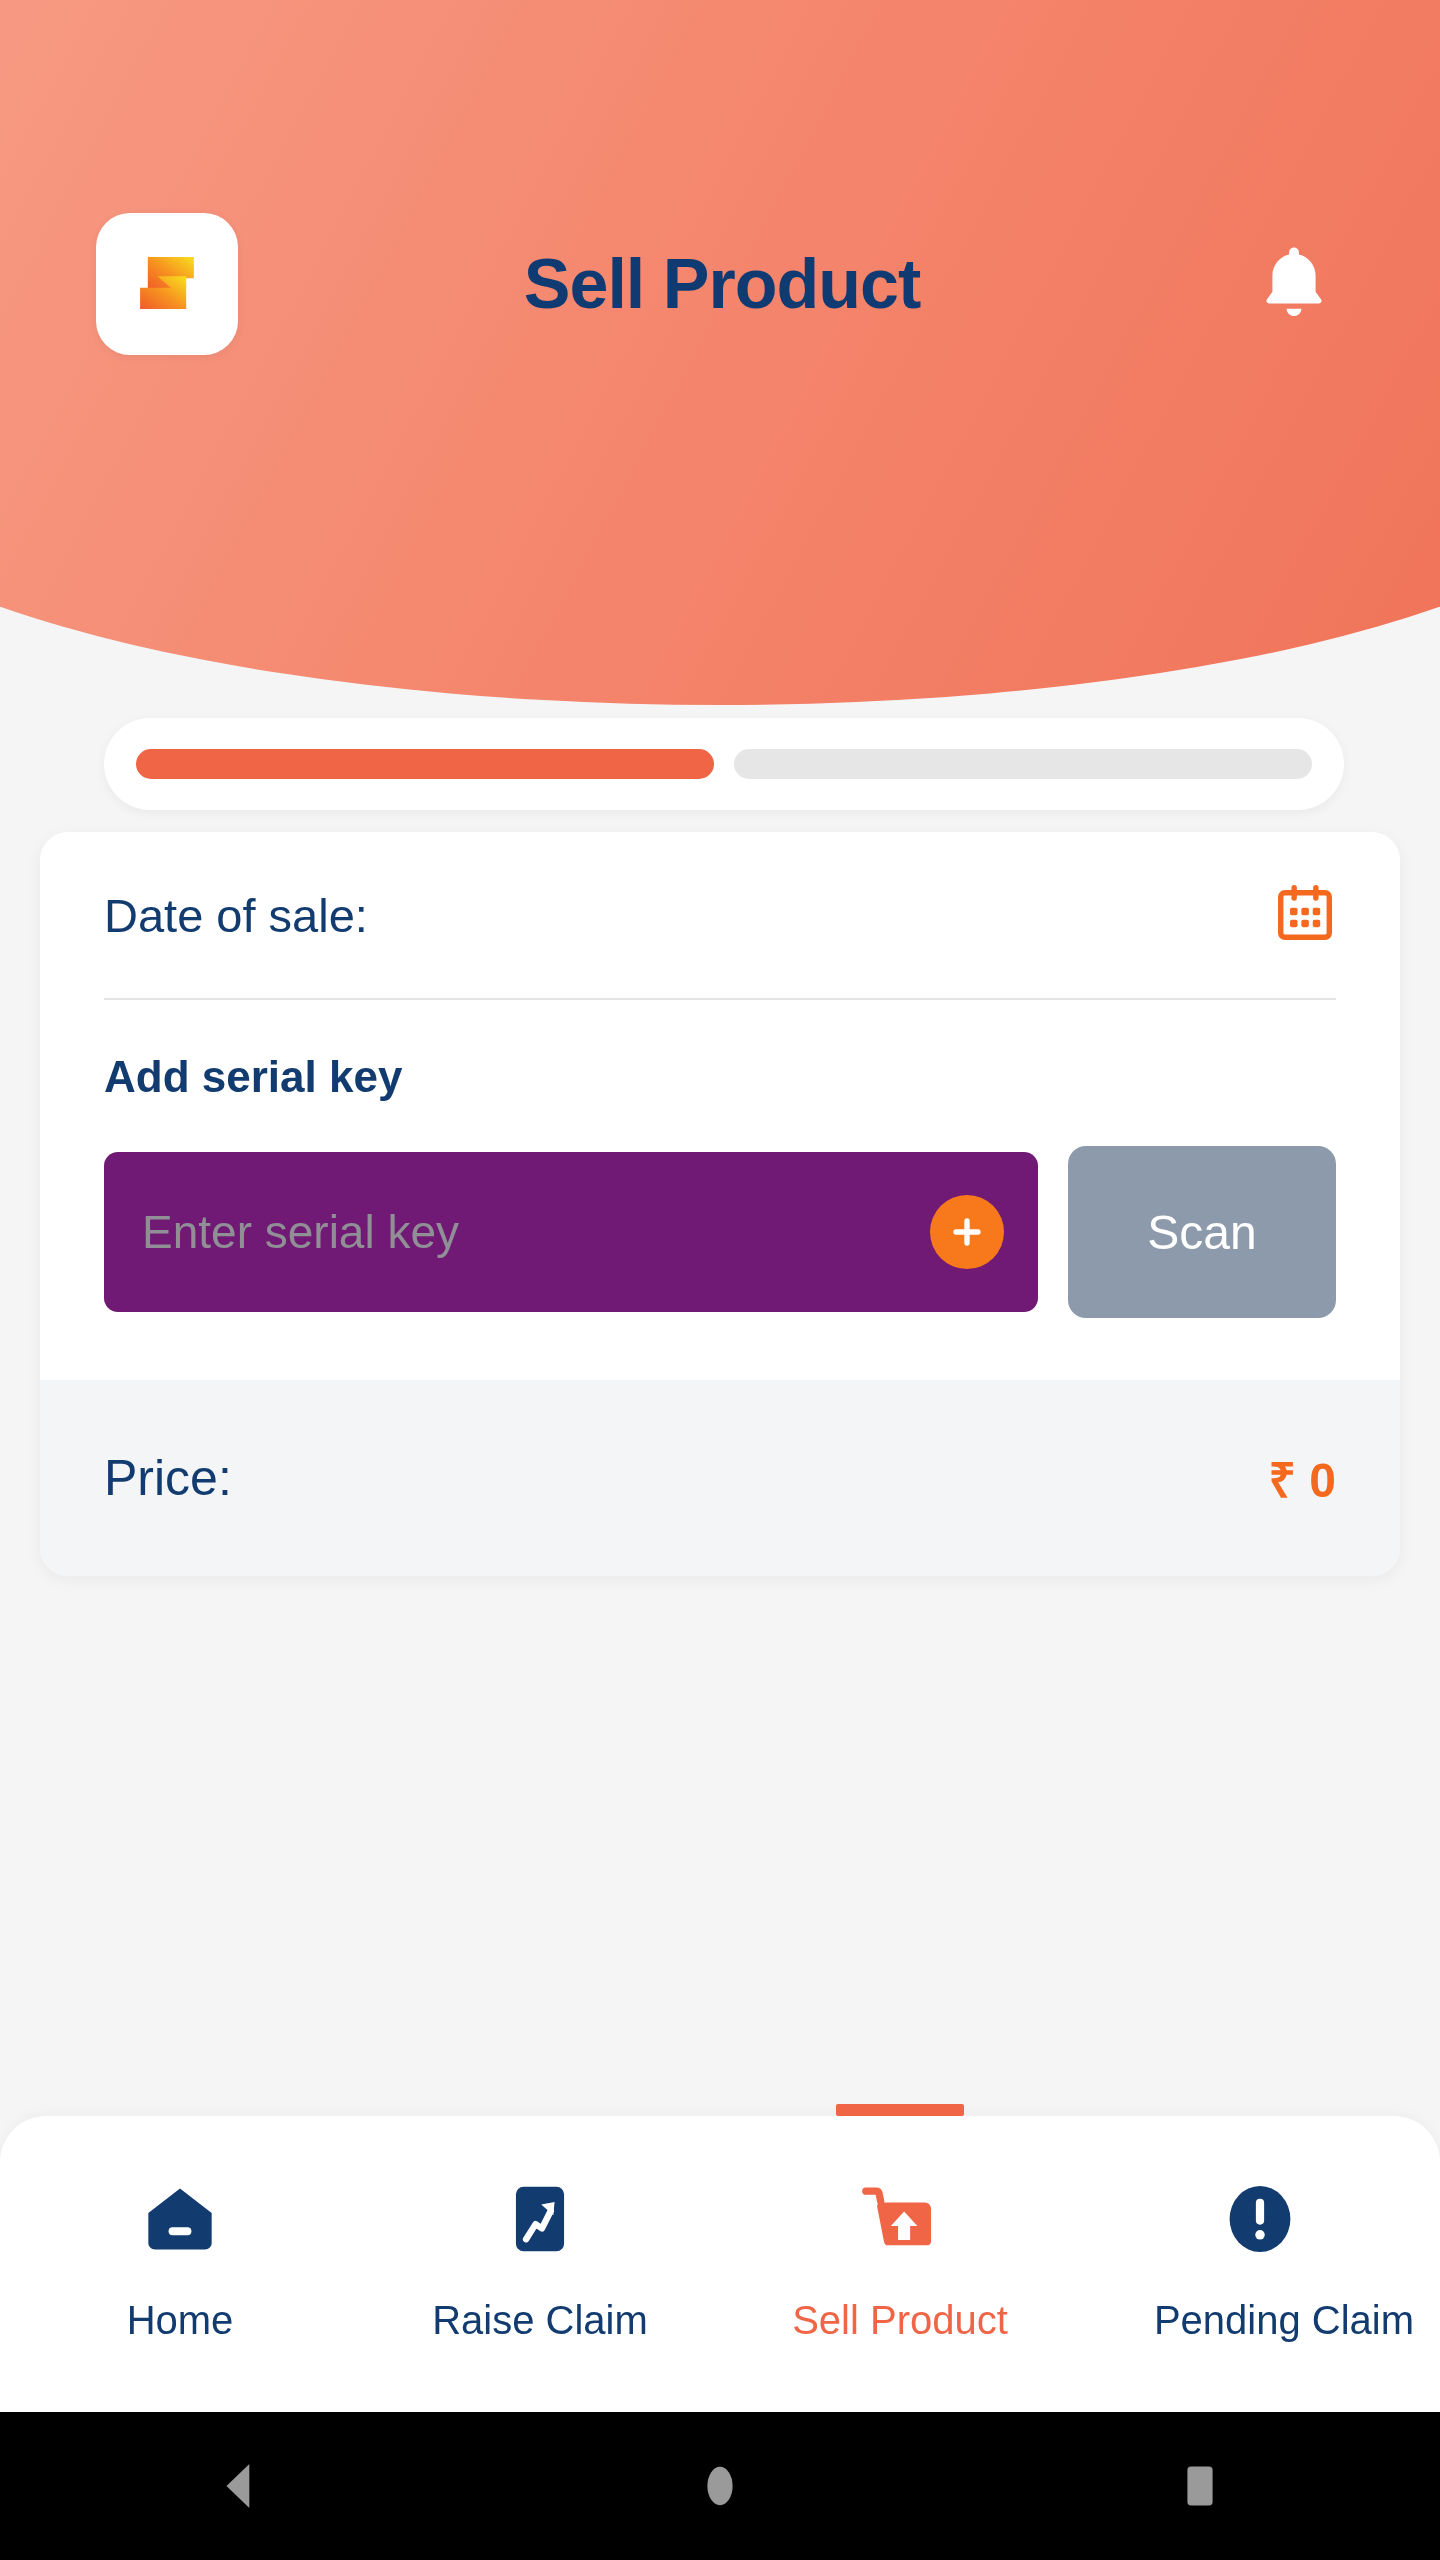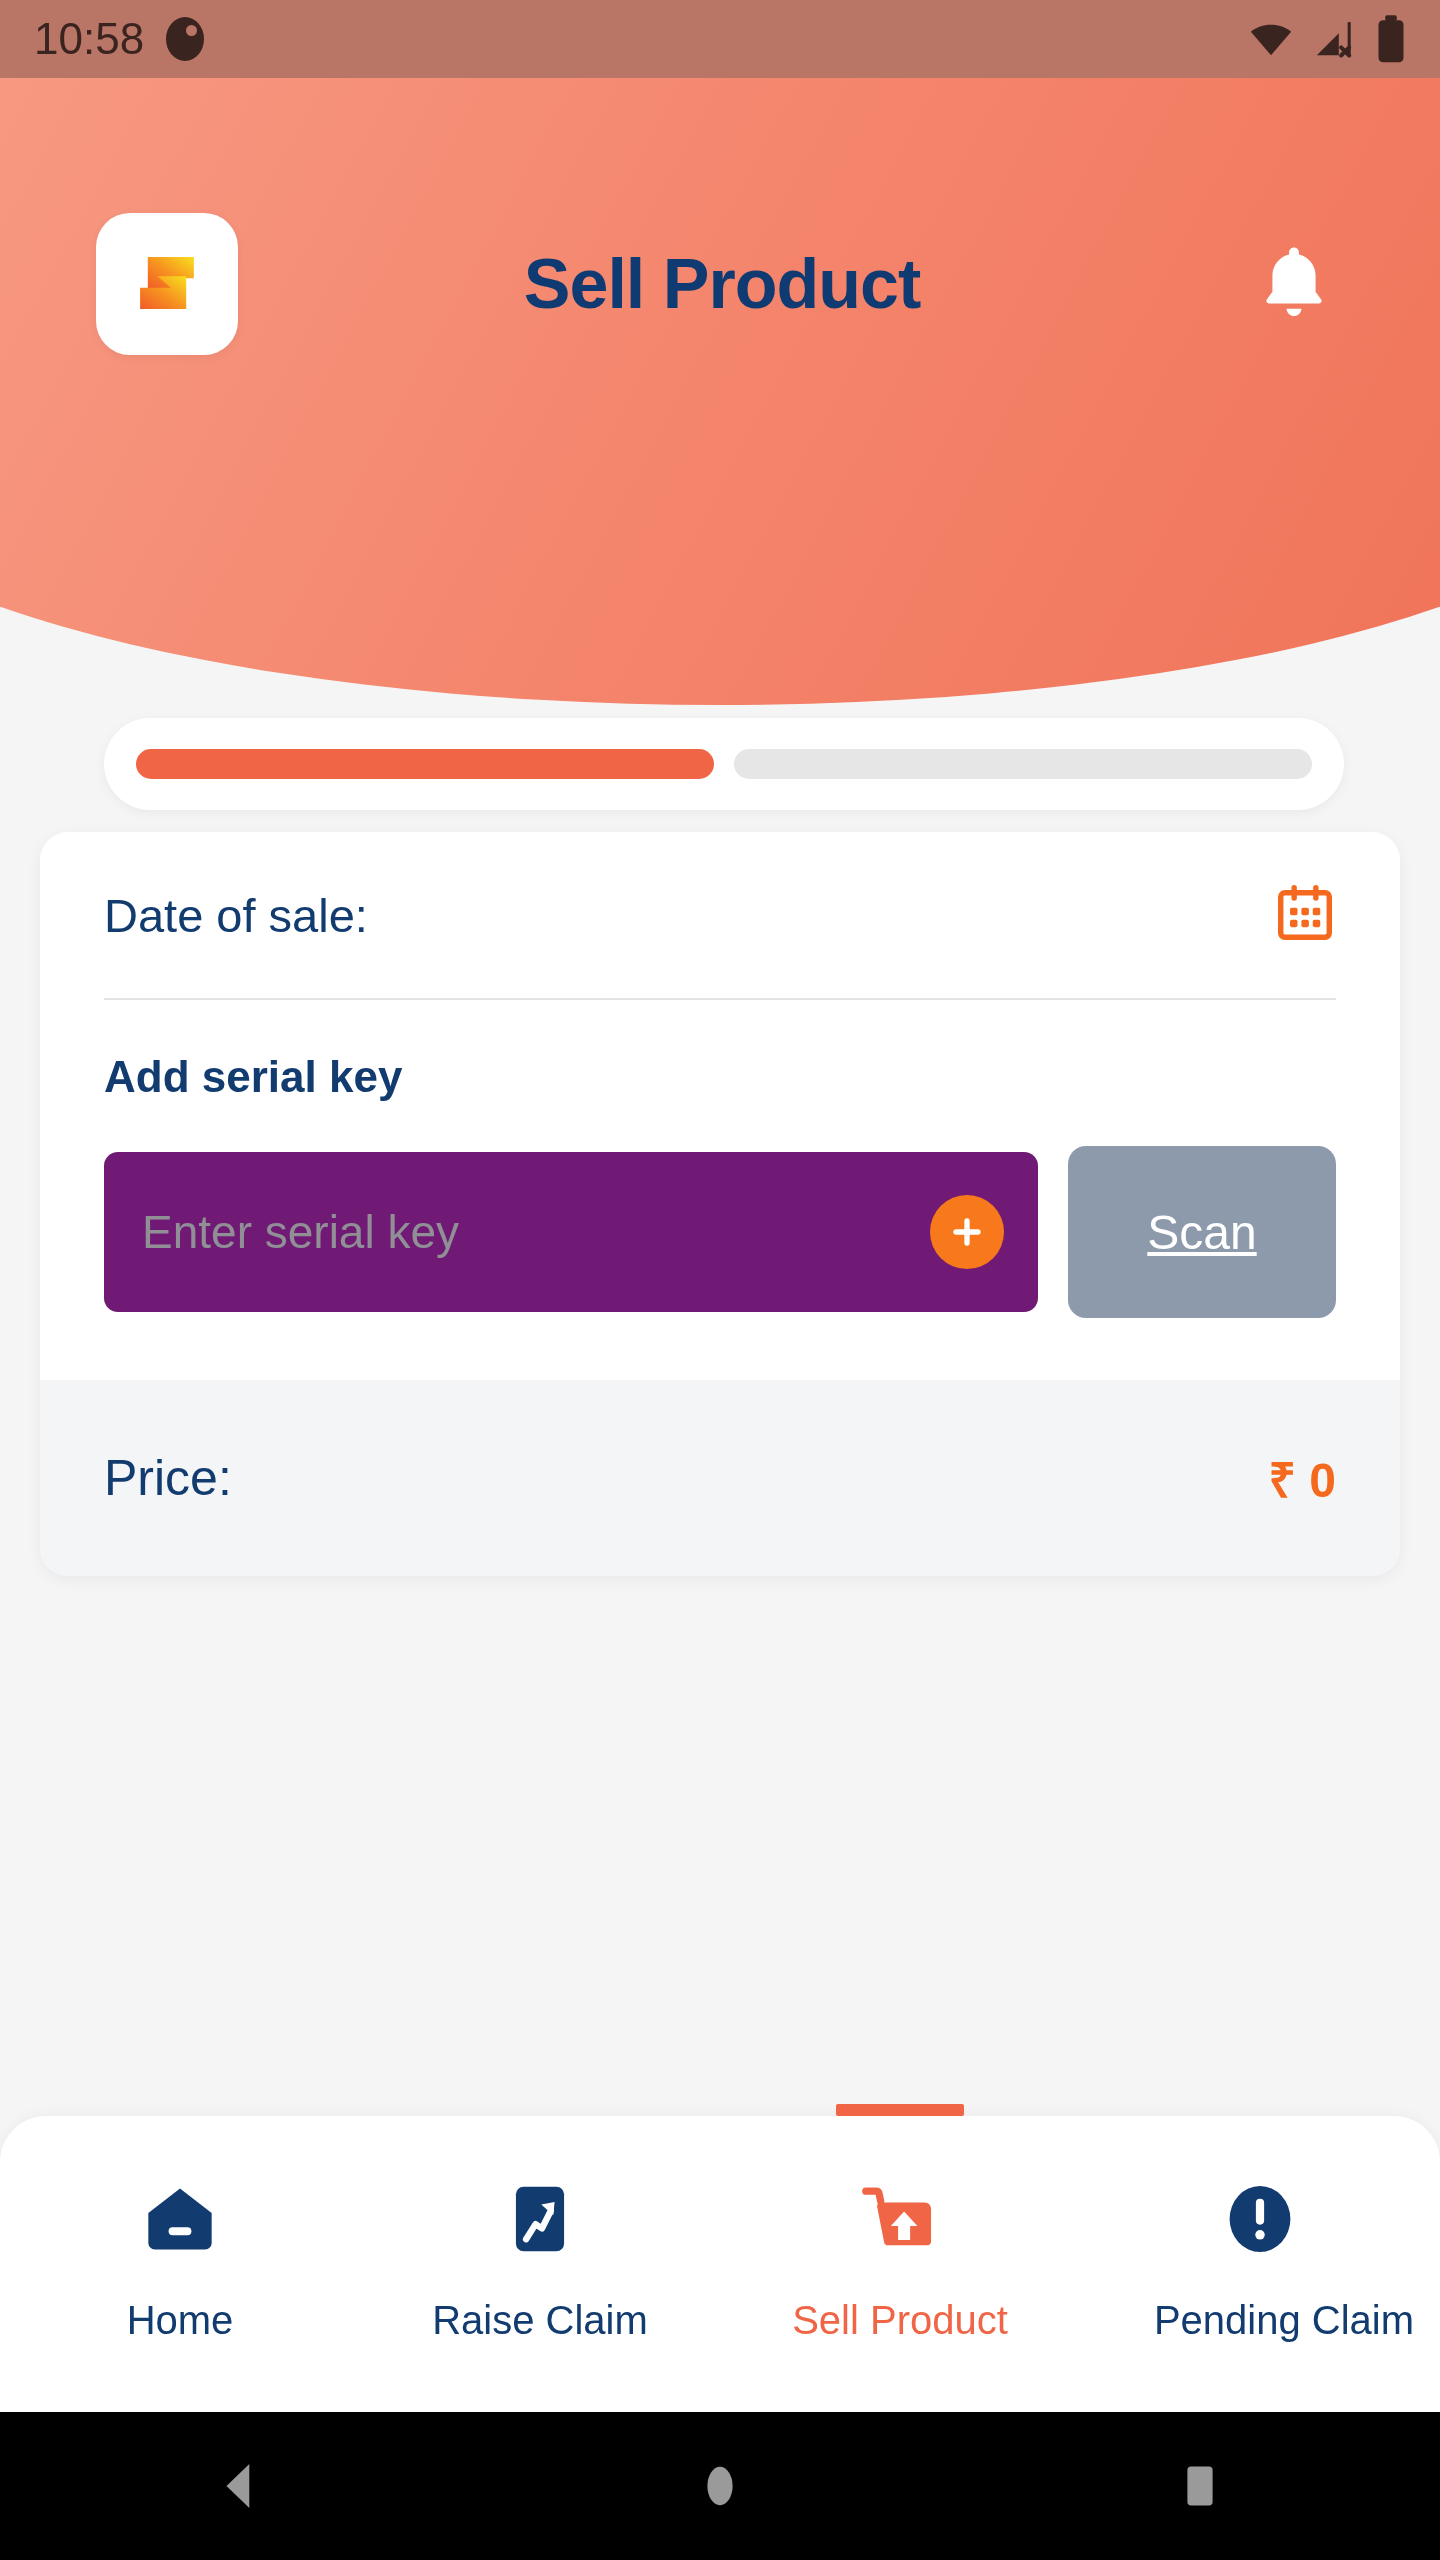--- a/index.html
+++ b/index.html
@@ -139,21 +139,21 @@
     background: #f7791b;
     display: flex; align-items: center; justify-content: center;
     flex: 0 0 auto; border: none; cursor: pointer;
   }
   .add-btn svg { display:block; }
   .scan-btn {
     width: 268px; height: 172px; border-radius: 18px;
     background: #8d9aab; border: none; cursor: pointer;
     color: #ffffff; font-size: 48px;
     font-family: "Liberation Sans", sans-serif;
-    display: flex; align-items: center; justify-content: center; text-decoration: underline;
+    display: flex; align-items: center; justify-content: center;
   }
 
   .price-row {
     background: #f4f5f7;
     height: 196px;
     display: flex; align-items: center;
     padding: 0 64px;
     gap: 9px;
   }
   .price-label { font-size: 50px; color: #123b70; }
@@ -226,46 +226,20 @@
       <div class="header-title">Sell Product</div>
       <div class="bell-btn">
         <svg width="74" height="82" viewBox="0 0 24 26">
           <path d="M12 1.2c-.9 0-1.6.7-1.6 1.6v.6C7.3 4.1 5 6.9 5 10.2v5.3L3.2 18c-.4.5 0 1.3.7 1.3h16.2c.7 0 1.1-.8.7-1.3L19 15.5v-5.3c0-3.3-2.3-6.1-5.4-6.8v-.6c0-.9-.7-1.6-1.6-1.6z" fill="#ffffff"></path>
           <path d="M9.6 21c0 1.3 1.1 2.4 2.4 2.4s2.4-1.1 2.4-2.4z" fill="#ffffff"></path>
         </svg>
       </div>
     </div>
   </div>
 
-  <div class="status-bar">
-    <div class="status-left">
-      <span class="status-clock">10:58</span>
-      <span class="status-notif-dot"></span>
-    </div>
-    <div class="status-right">
-      <svg width="46" height="46" viewBox="0 0 24 24">
-        <path d="M12 20.5 1.5 8.2C4.4 5.9 8 4.6 12 4.6s7.6 1.3 10.5 3.6z" fill="#3a2420"></path>
-      </svg>
-      <svg width="46" height="46" viewBox="0 0 24 24">
-        <path d="M2 20h12L20 4v16h-2" fill="none"></path>
-        <path d="M2.5 20.5 19 3.5v17z" fill="#3a2420" opacity="0.0"></path>
-        <path d="M2.5 20.5 14 9v11.5z" fill="#3a2420"></path>
-        <path d="M18.6 3.2h1.6v17.3h-1.6z" fill="#3a2420"></path>
-        <path d="M18.2 3.4 20 5.2 18.2 7 16.4 5.2z" fill="#3a2420" opacity="0"></path>
-        <g stroke="#3a2420" stroke-width="2.1" stroke-linecap="round">
-          <line x1="15.2" y1="16.4" x2="19.4" y2="20.6"></line>
-          <line x1="19.4" y1="16.4" x2="15.2" y2="20.6"></line>
-        </g>
-      </svg>
-      <svg width="30" height="50" viewBox="0 0 14 24">
-        <rect x="4.2" y="0.6" width="5.6" height="2.8" rx="1" fill="#3a2420"></rect>
-        <rect x="1" y="3" width="12" height="20.2" rx="2.2" fill="#3a2420"></rect>
-      </svg>
-    </div>
-  </div>
 
   <div class="progress-wrap">
     <div class="progress-seg filled"></div>
     <div class="progress-seg empty"></div>
   </div>
 
   <div class="card">
     <div class="card-body">
       <div class="date-row">
         <span class="date-label">Date of sale:</span>

